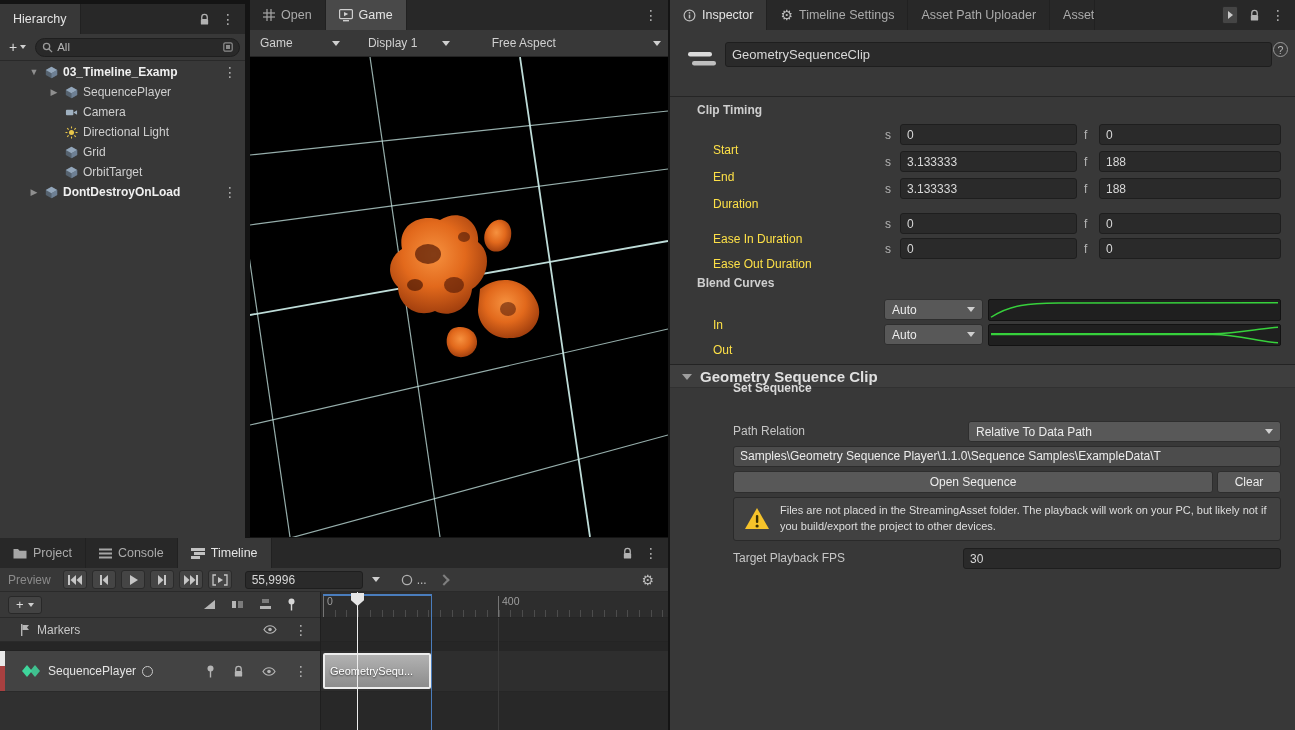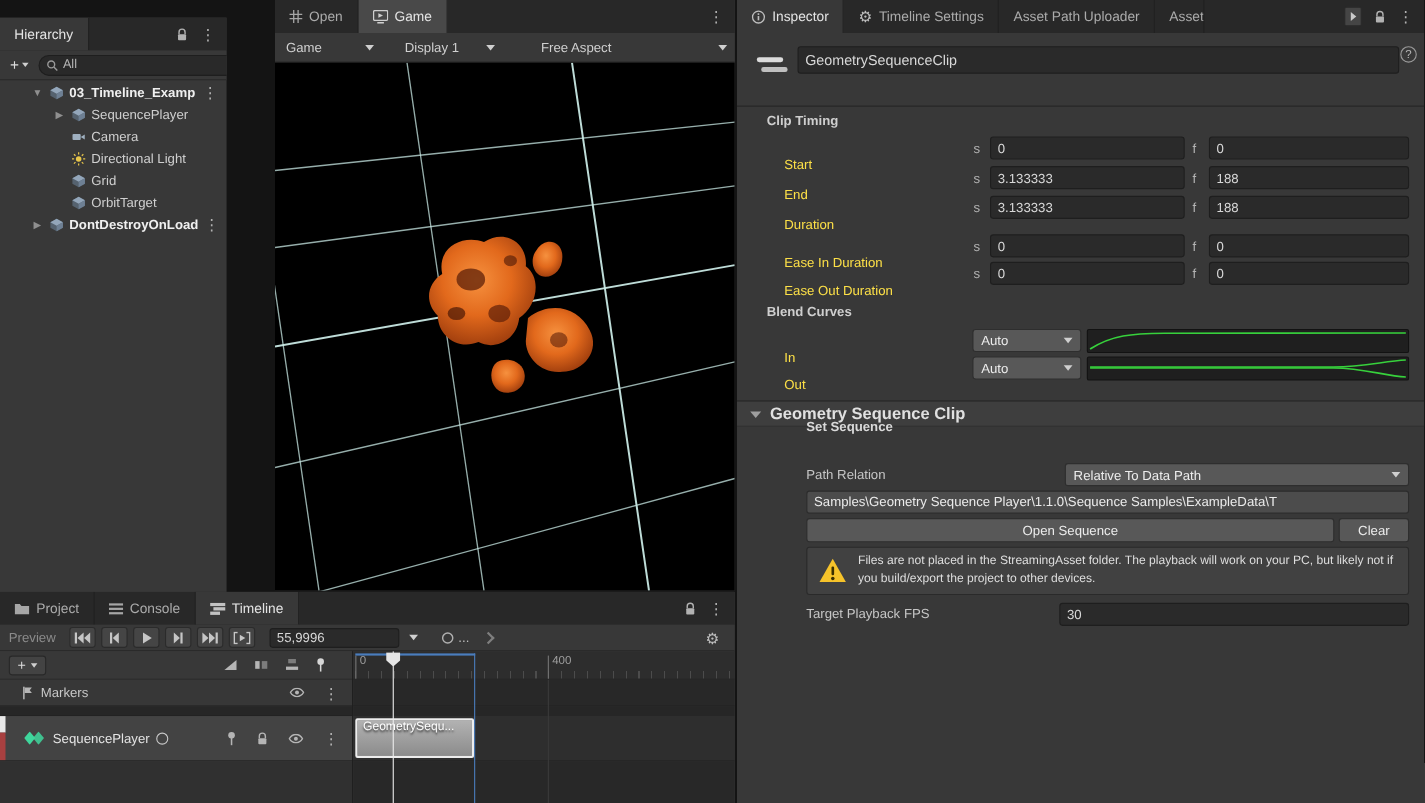--- a/index.html
+++ b/index.html
@@ -15,21 +15,21 @@
   
   .tabbar{position:absolute;left:0;top:0;right:0;height:30px;background:#282828;display:flex;align-items:stretch;overflow:hidden}
   .tab{display:flex;align-items:center;gap:6px;padding:0 13px;font-size:12.5px;color:#ababab;white-space:nowrap;border-right:1px solid #212121}
   .tab.active{background:#383838;color:#e4e4e4}
   .tab-tools{margin-left:auto;display:flex;align-items:center;gap:11px;padding:0 10px}
   
   .tfield{background:#2a2a2a;border:1px solid #1e1e1e;border-radius:3px;color:#d8d8d8;font:12px "Liberation Sans","DejaVu Sans",sans-serif;padding:0 6px;height:21px;outline:none}
   .drop{background:#585858;border:1px solid #2e2e2e;border-radius:3px;height:21px;display:flex;align-items:center;justify-content:space-between;padding:0 7px;color:#ececec;gap:6px}
   .btn{background:#585858;border:1px solid #2e2e2e;border-radius:3px;color:#ececec;display:flex;align-items:center;justify-content:center;height:22px;font-size:12px}
   
-  .hier{left:0;top:16px;width:206px;height:537px}
+  .hier{left:0;top:4px;width:245px;height:537px}
   .htool{position:absolute;top:30px;left:0;right:0;height:27px;background:#383838;border-bottom:1px solid #292929;display:flex;align-items:center;padding:0 5px;gap:5px}
   .hplus{display:flex;align-items:center;gap:3px;padding:0 4px;color:#dcdcdc;font-size:14px}
   .searchbox{flex:1;height:19px;background:#292929;border:1px solid #1e1e1e;border-radius:10px;display:flex;align-items:center;padding:0 6px;gap:4px}
   .searchbox input{flex:1;min-width:0;background:transparent;border:none;outline:none;color:#b5b5b5;font:11.5px "Liberation Sans","DejaVu Sans",sans-serif}
   .tree{position:absolute;top:58px;left:0;right:0}
   .trow{height:20px;display:flex;align-items:center;gap:5px;padding-right:8px}
   .trow.d0{padding-left:28px}
   .trow.d1{padding-left:48px}
   .fold{width:12px;text-align:center;color:#8f8f8f;font-size:9px;flex:none;line-height:20px}
   .tlabel{white-space:nowrap;color:#cfcfcf}
@@ -83,21 +83,21 @@
   .rangebar{position:absolute;left:2px;top:2px;width:109px;height:2px;background:#4a7dbd}
   .lane{position:absolute;left:0;right:0}
   .mlane{top:26px;height:24px;background:#282828;border-bottom:1px solid #242424}
   .slane{top:50px;height:9px;background:#262626}
   .tlane{top:59px;height:41px;background:#2e2e2e;border-bottom:1px solid #262626}
   .flane{top:100px;bottom:0;background:#282828}
   .gridline{position:absolute;top:26px;bottom:0;width:1px;background:#3a3a3a}
   .endline{position:absolute;left:110px;top:2px;bottom:0;width:1px;background:#4a7dbd;z-index:4}
   .phline{position:absolute;left:36px;top:0;bottom:0;width:1px;background:#ededed;z-index:5}
   .phhandle{position:absolute;left:30px;top:1px;width:13px;height:13px;background:#e6e6e6;z-index:6;clip-path:polygon(0 0,100% 0,100% 55%,50% 100%,0 55%)}
-  .clip{position:absolute;left:2px;top:2px;width:108px;height:36px;background:linear-gradient(#b2b2b2,#8c8c8c);border:2px solid #ededed;border-radius:2px;display:flex;padding-left:5px;color:#ffffff;font-size:11px;white-space:nowrap;overflow:hidden;text-shadow:0 1px 2px rgba(0,0,0,.75);z-index:2}
+  .clip{position:absolute;left:2px;top:2px;width:108px;height:36px;background:linear-gradient(#b2b2b2,#8c8c8c);border:2px solid #ededed;border-radius:2px;display:flex;align-items:center;padding-left:5px;color:#ffffff;font-size:11px;white-space:nowrap;overflow:hidden;text-shadow:0 1px 2px rgba(0,0,0,.75);z-index:2}
   .reccircle{width:11px;height:11px;border:1.4px solid #c9c9c9;border-radius:50%;flex:none}
   .scrollbtn{width:16px;height:18px;background:#454545;border:1px solid #2a2a2a;border-radius:2px;display:flex;align-items:center;justify-content:center}
   .chev{width:8px;height:8px;border-right:2px solid #7f7f7f;border-top:2px solid #7f7f7f;transform:rotate(45deg);flex:none}
   .helpq{position:absolute;right:7px;top:12px;width:15px;height:15px;border:1px solid #9a9a9a;border-radius:50%;color:#b8b8b8;font-size:10.5px;display:flex;align-items:center;justify-content:center}
 </style>
 </head>
 <body>
 
 <div class="root">
 

